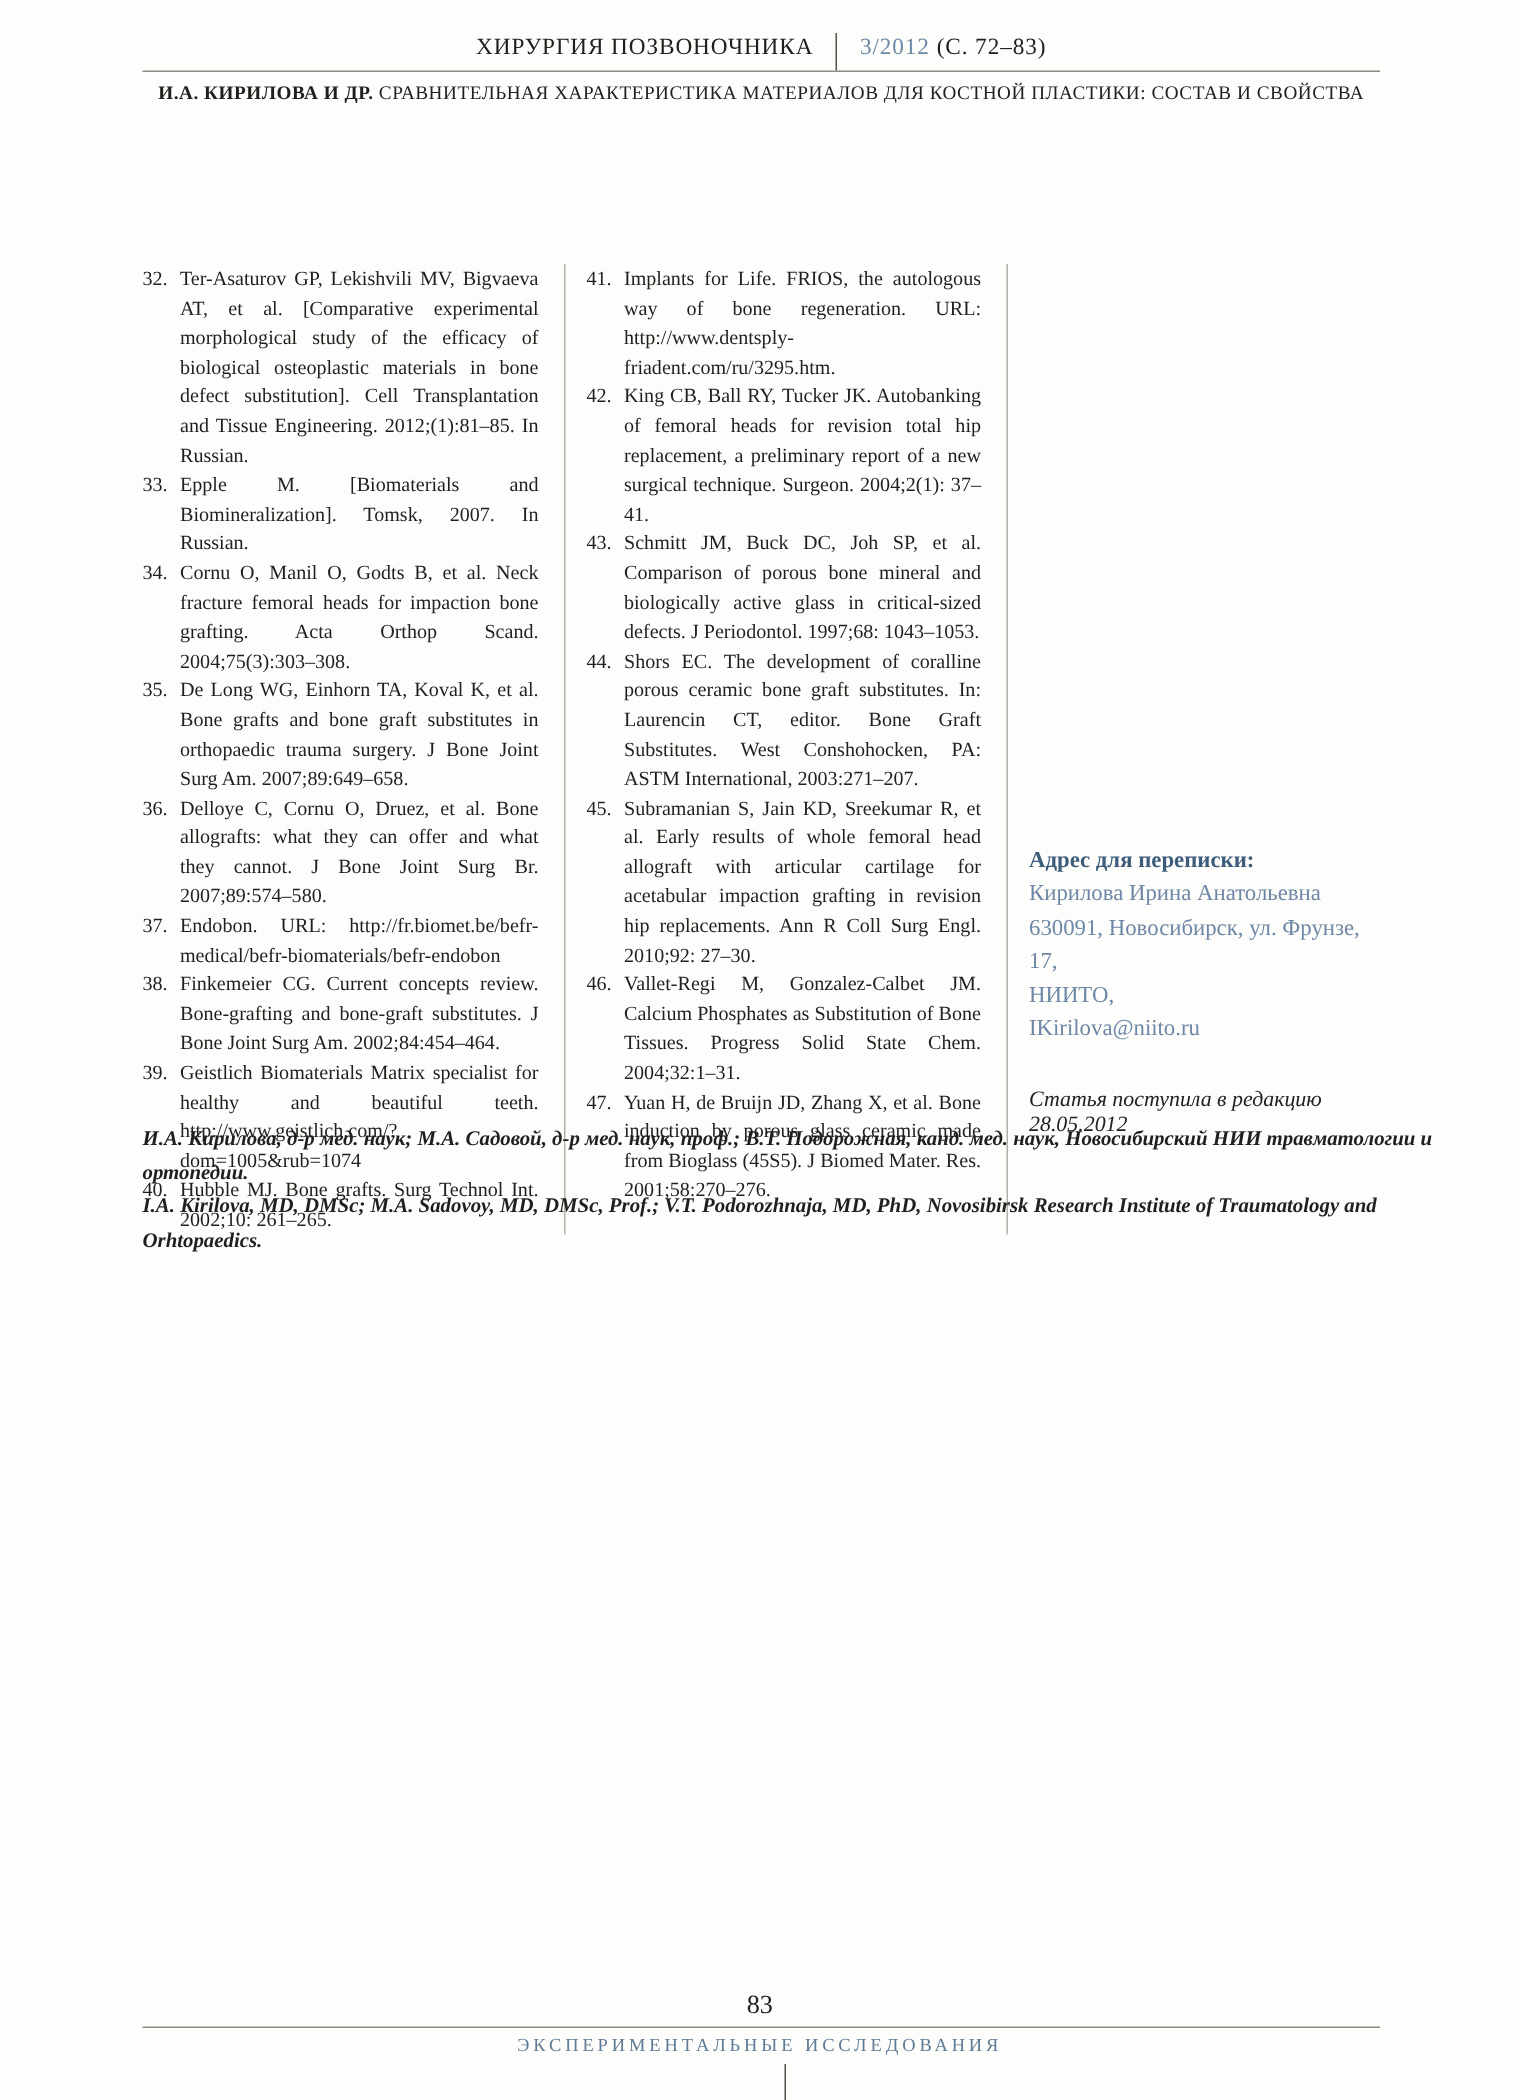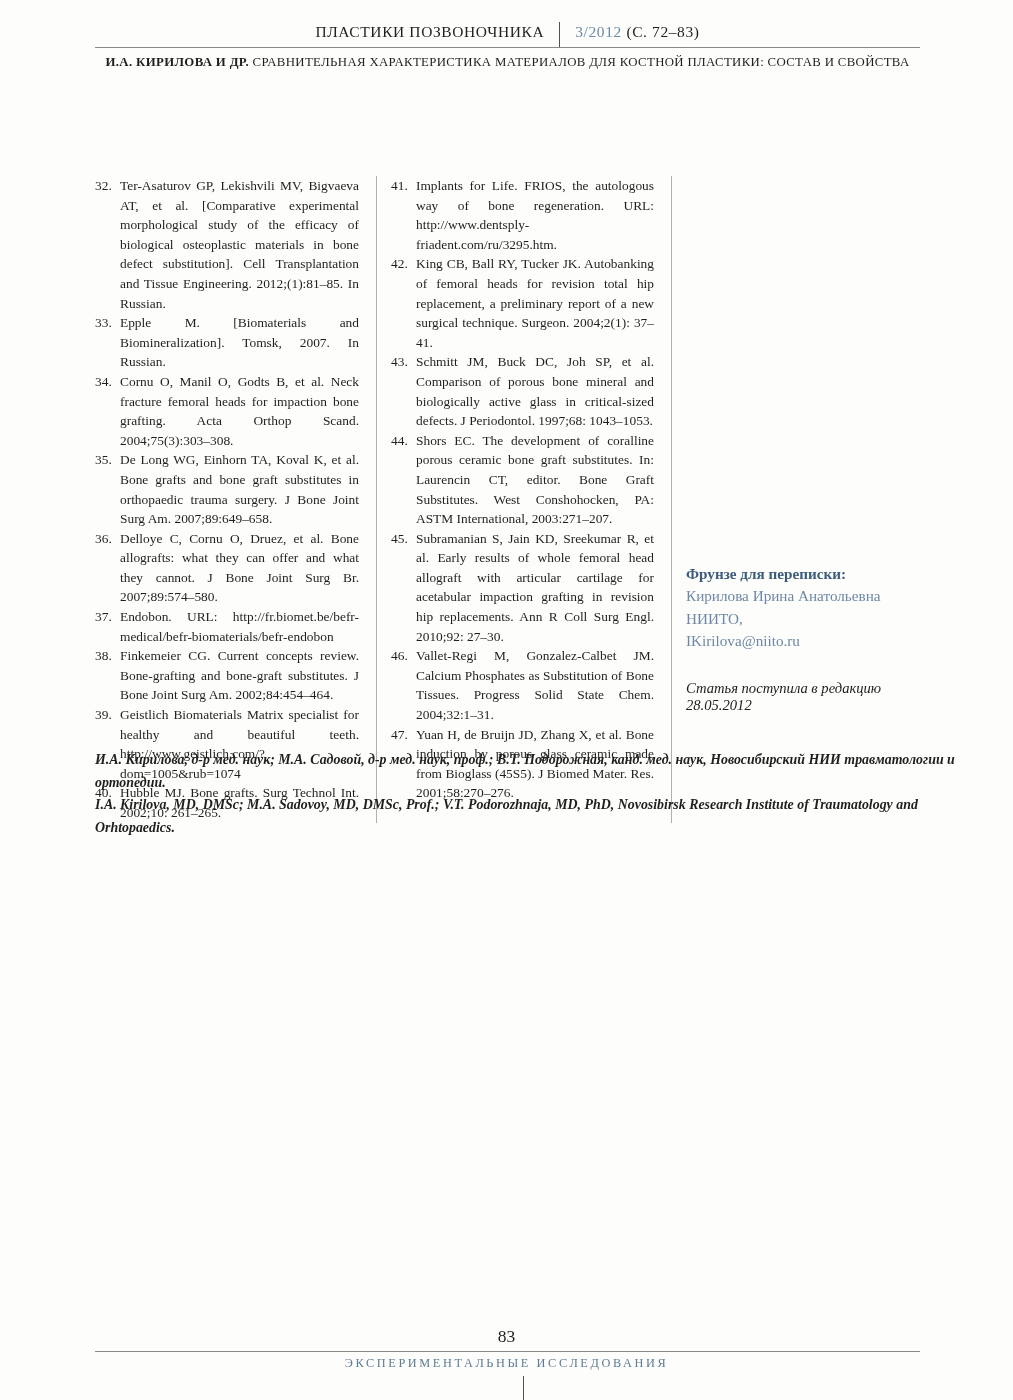--- a/index.html
+++ b/index.html
@@ -54,21 +54,21 @@
   }
   .footer-tick { position:absolute; top:1376px; left:523px; height:24px; width:0; border-left:1px solid #55514c; }
 </style>
 </head>
 <body>
 
 <div class="page">
 
   <header class="header">
     <div class="masthead">
-      <span class="journal">ПЛАСТИКИ ПОЗВОНОЧНИКА</span>
+      <span class="journal">ХИРУРГИЯ ПОЗВОНОЧНИКА</span>
       <span class="vdiv"></span>
       <span class="issue-wrap"><span class="issue-no">3/2012</span>&nbsp;<span>(С. 72–83)</span></span>
     </div>
     <hr class="header-rule">
     <div class="running-head">
       <b>И.А. КИРИЛОВА И ДР.</b>
       <span>СРАВНИТЕЛЬНАЯ ХАРАКТЕРИСТИКА МАТЕРИАЛОВ ДЛЯ КОСТНОЙ ПЛАСТИКИ: СОСТАВ И СВОЙСТВА</span>
     </div>
   </header>
 
@@ -154,25 +154,26 @@
           <span class="reftext">Vallet-Regi M, Gonzalez-Calbet JM. Calcium Phosphates as Substitution of Bone Tissues. Progress Solid State Chem. 2004;32:1–31.</span>
         </div>
 
         <div class="ref">
           <span class="refnum">47.</span>
           <span class="reftext">Yuan H, de Bruijn JD, Zhang X, et al. Bone induction by porous glass ceramic made from Bioglass (45S5). J Biomed Mater. Res. 2001;58:270–276.</span>
         </div>
       </section>
 
     <aside class="sidebar">
-      <div class="corr-heading">Фрунзе для переписки:</div>
+      <div class="corr-heading">Адрес для переписки:</div>
       <div>
 
           <div class="corr-line">Кирилова Ирина Анатольевна</div>
 
+          <div class="corr-line">630091, Новосибирск, ул. Фрунзе, 17,</div>
 
           <div class="corr-line">НИИТО,</div>
 
           <div class="corr-line">IKirilova@niito.ru</div>
         </div>
       <div class="received">Статья поступила в редакцию 28.05.2012</div>
     </aside>
 
   </main>
 

